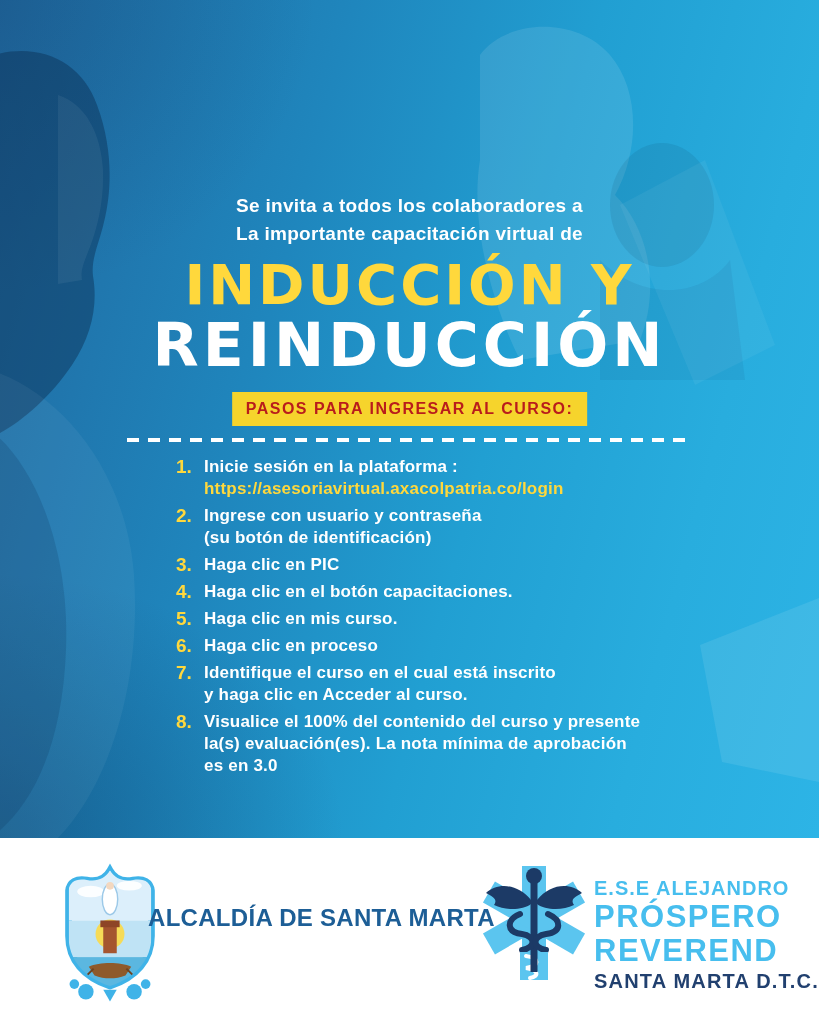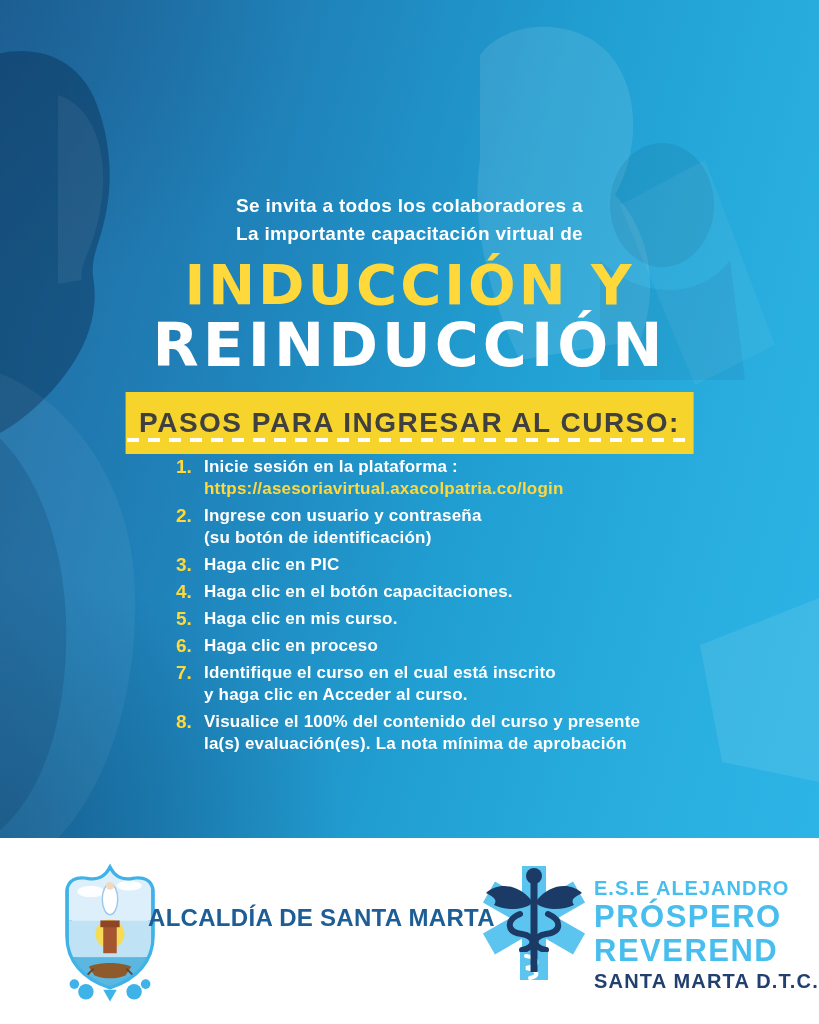--- a/index.html
+++ b/index.html
@@ -25,23 +25,23 @@
     letter-spacing:.3px;
   }
   .headline{
     position:absolute;left:0;width:100%;text-align:center;
     font-family:"DejaVu Sans","Liberation Sans",sans-serif;font-weight:bold;
   }
   .headline.yellow{top:252px;font-size:56px;letter-spacing:3px;color:#FFD83C;}
   .headline.white{top:310px;font-size:60px;letter-spacing:4px;color:#ffffff;}
   .banner{
     position:absolute;top:392px;left:50%;transform:translateX(-50%);
-    background:#F6D42C;color:#404040;
-    font-weight:700;font-size:28px;letter-spacing:1.5px;
-    padding:15px 14px;white-space:nowrap;
+    background:#F6D42C;color:#b91c1c;
+    font-weight:700;font-size:16px;letter-spacing:1.5px;
+    padding:8px 14px;white-space:nowrap;
   }
   .dashed-line{
     position:absolute;top:438px;left:127px;width:565px;height:4px;
     background:repeating-linear-gradient(90deg,#fff 0 12px,transparent 12px 21px);
   }
   .steps{position:absolute;top:456px;left:176px;right:36px;}
   .step{display:flex;align-items:flex-start;margin-bottom:5px;}
   .step-num{
     flex:0 0 28px;color:#FFD83C;font-weight:700;font-size:19px;line-height:22px;
   }
@@ -146,20 +146,21 @@
             <div class="step-body">
               <div>Identifique el curso en el cual está inscrito</div>
               <div>y haga clic en Acceder al curso.</div>
             </div>
           </div>
           <div class="step">
             <span class="step-num">8.</span>
             <div class="step-body">
               <div>Visualice el 100% del contenido del curso y presente</div>
               <div>la(s) evaluación(es). La nota mínima de aprobación</div>
+              <div>es en 3.0</div>
             </div>
           </div>
         </div>
     </div>
   </div>
 
   <div class="footer">
 
     <svg class="crest" viewBox="0 0 110 146" aria-hidden="true">
       <defs>

